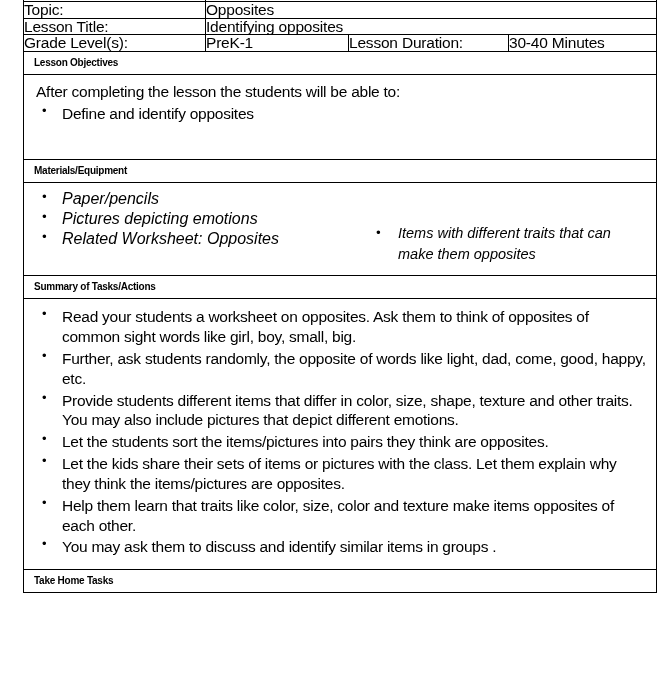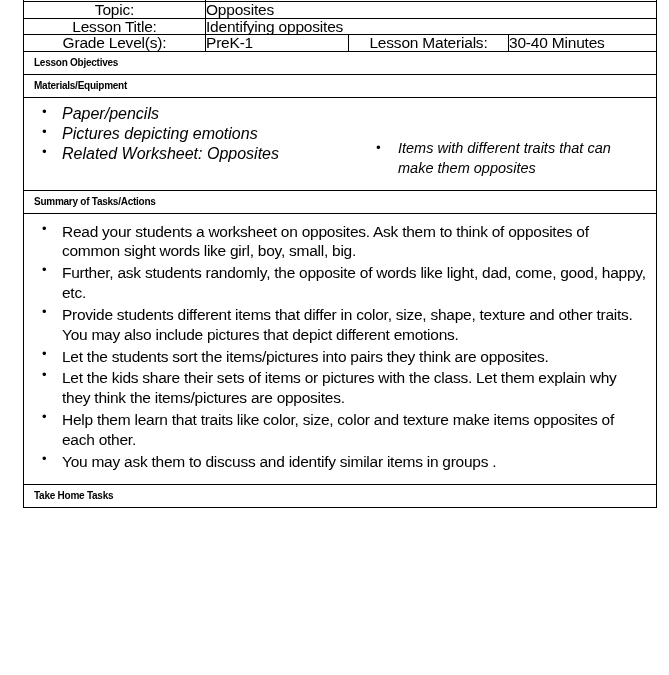--- a/index.html
+++ b/index.html
@@ -46,21 +46,21 @@
 
   
   .cell-label,
   .cell-value {
     font-size: 15.5px;
     line-height: 1.0;
     padding: 7px 0 8px 10px;
     letter-spacing: -0.2px;
     white-space: nowrap;
   }
-  .cell-label { font-weight: 400; text-align: center; }
+  .cell-label { font-weight: 400; }
   .cell-value { font-weight: 400; }
 
   
   .section-head td {
     border-top: 3px solid #000000;
   }
   .section-head .head-text {
     font-size: 10px;
     font-weight: 700;
     letter-spacing: -0.25px;
@@ -150,26 +150,36 @@
       </tr>
 
       <tr>
         <td class="cell-label">Lesson Title:</td>
         <td colspan="3" class="cell-value">Identifying opposites</td>
       </tr>
 
       <tr>
         <td class="cell-label">Grade Level(s):</td>
         <td class="cell-value">PreK-1</td>
-        <td class="cell-label">Lesson Materials:</td>
+        <td class="cell-label">Lesson Duration:</td>
         <td class="cell-value">30-40 Minutes</td>
       </tr>
 
       <tr class="section-head">
         <td colspan="4" class="head-text">Lesson Objectives</td>
+      </tr>
+      <tr class="objectives">
+        <td colspan="4">
+          <div class="body-text">
+            <div class="intro-line">After completing the lesson the students will be able to:</div>
+            <ul class="bullets">
+              <li>Define and identify opposites</li>
+            </ul>
+          </div>
+        </td>
       </tr>
 
       <tr class="section-head">
         <td colspan="4" class="head-text">Materials/Equipment</td>
       </tr>
       <tr>
         <td colspan="4">
           <div class="materials-wrap">
             <div class="mat-col-left">
               <ul class="bullets">

